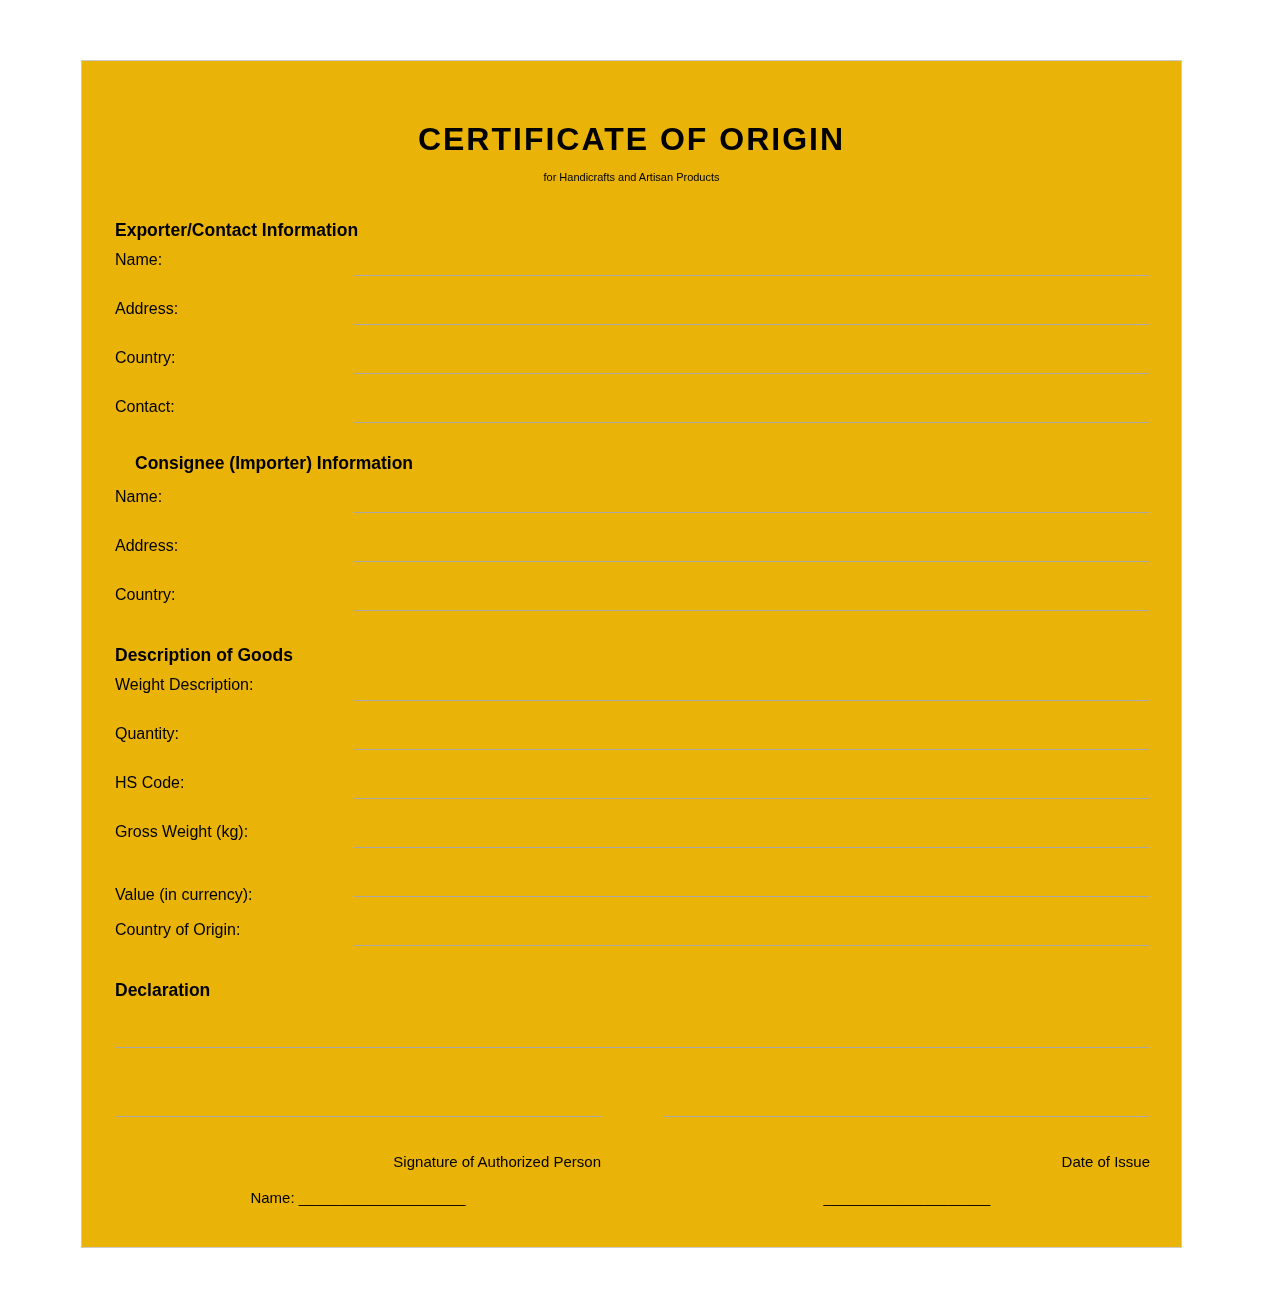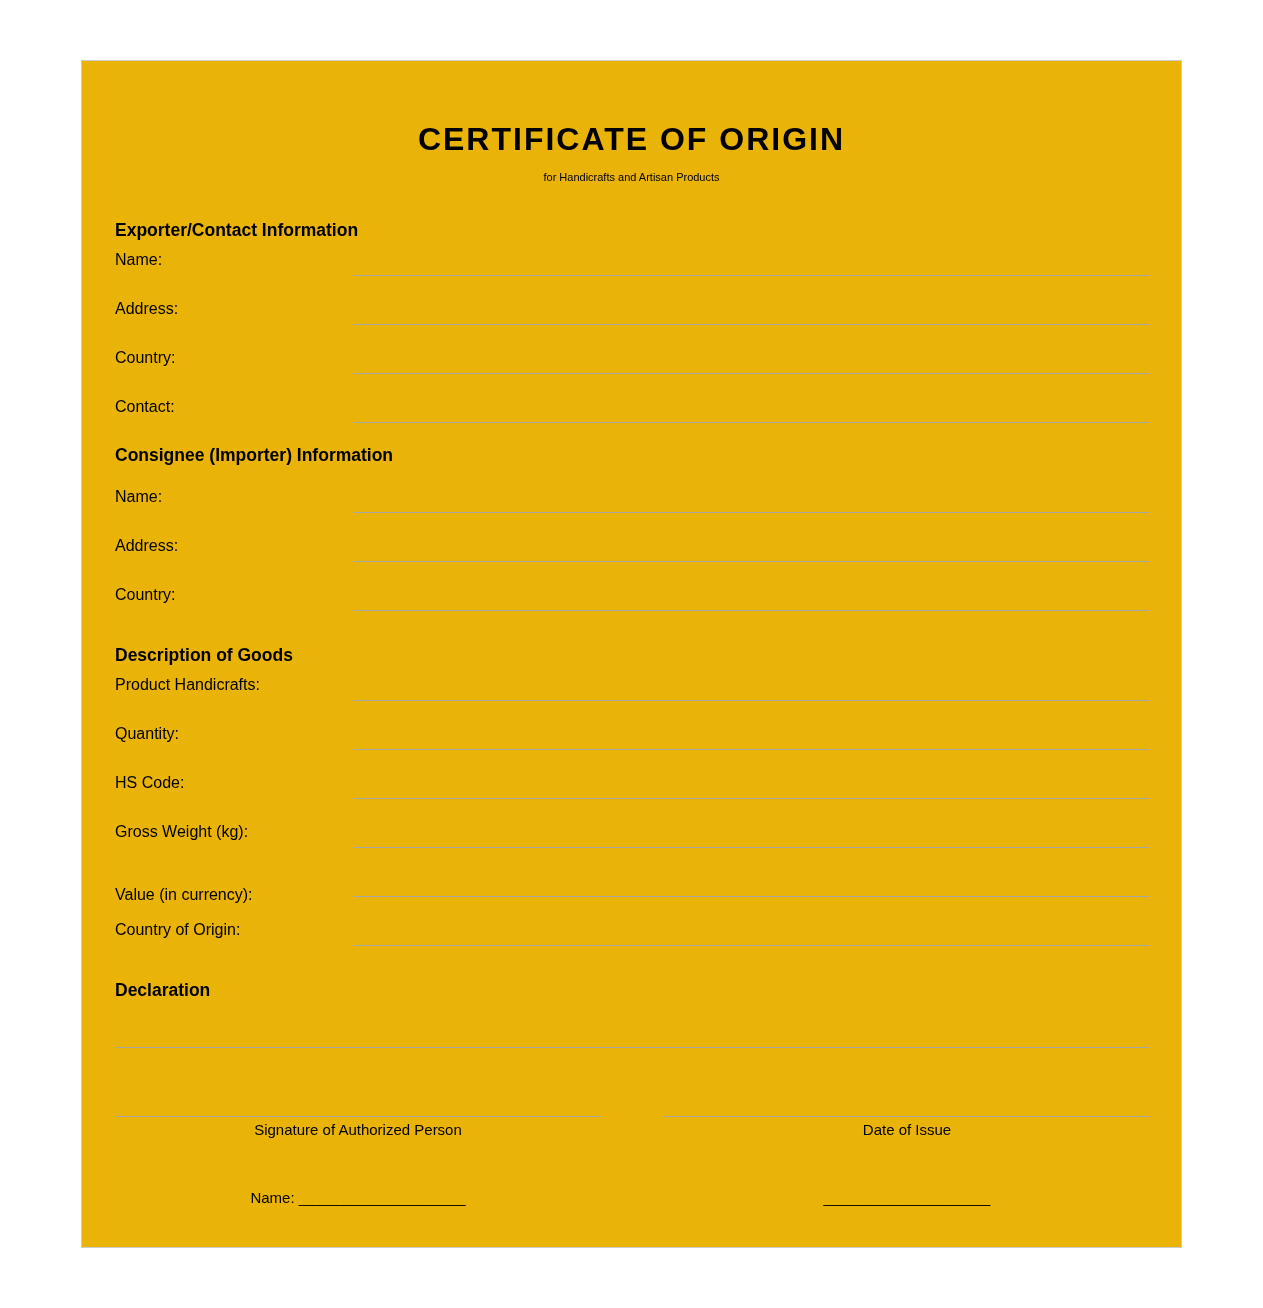--- a/index.html
+++ b/index.html
@@ -28,21 +28,21 @@
   .full-line {
     position: absolute; left: 33px; width: 1034px; height: 0; border-top: 1px solid #a8a8a8;
   }
   .decl-text {
     position: absolute; left: 33px; top: 999px; font-size: 16px; line-height: 18px;
   }
   .sig-line {
     position: absolute; top: 1055px; height: 0; border-top: 1px solid #a8a8a8; width: 486px;
   }
   .sig-caption {
-    position: absolute; top: 1060px; width: 486px; text-align: center; font-size: 15px; line-height: 18px;
+    position: absolute; top: 1092px; width: 486px; text-align: right; font-size: 15px; line-height: 18px;
   }
   .sig-name {
     position: absolute; top: 1128px; width: 486px; text-align: center; font-size: 15px; line-height: 18px;
   }
 </style>
 </head>
 <body>
 
 <div class="sheet">
   <div class="title">CERTIFICATE OF ORIGIN</div>
@@ -51,30 +51,30 @@
   <div class="section-heading" style="top:159px;">Exporter/Contact Information</div>
   <div class="field-label" style="top:190px;">Name:</div>
   <div class="field-line" style="top:214px;"></div>
   <div class="field-label" style="top:239px;">Address:</div>
   <div class="field-line" style="top:263px;"></div>
   <div class="field-label" style="top:288px;">Country:</div>
   <div class="field-line" style="top:312px;"></div>
   <div class="field-label" style="top:337px;">Contact:</div>
   <div class="field-line" style="top:361px;"></div>
 
-  <div class="section-heading" style="top:384px;">Consignee (Importer) Information</div>
+  <div class="section-heading" style="top:392px;margin-left:20px;">Consignee (Importer) Information</div>
   <div class="field-label" style="top:427px;">Name:</div>
   <div class="field-line" style="top:451px;"></div>
   <div class="field-label" style="top:476px;">Address:</div>
   <div class="field-line" style="top:500px;"></div>
   <div class="field-label" style="top:525px;">Country:</div>
   <div class="field-line" style="top:549px;"></div>
 
   <div class="section-heading" style="top:584px;">Description of Goods</div>
-  <div class="field-label" style="top:615px;">Product Handicrafts:</div>
+  <div class="field-label" style="top:615px;">Weight Description:</div>
   <div class="field-line" style="top:639px;"></div>
   <div class="field-label" style="top:664px;">Quantity:</div>
   <div class="field-line" style="top:688px;"></div>
   <div class="field-label" style="top:713px;">HS Code:</div>
   <div class="field-line" style="top:737px;"></div>
   <div class="field-label" style="top:762px;">Gross Weight (kg):</div>
   <div class="field-line" style="top:786px;"></div>
   <div class="field-label" style="top:811px;margin-top:14px;">Value (in currency):</div>
   <div class="field-line" style="top:835px;"></div>
   <div class="field-label" style="top:860px;">Country of Origin:</div>

